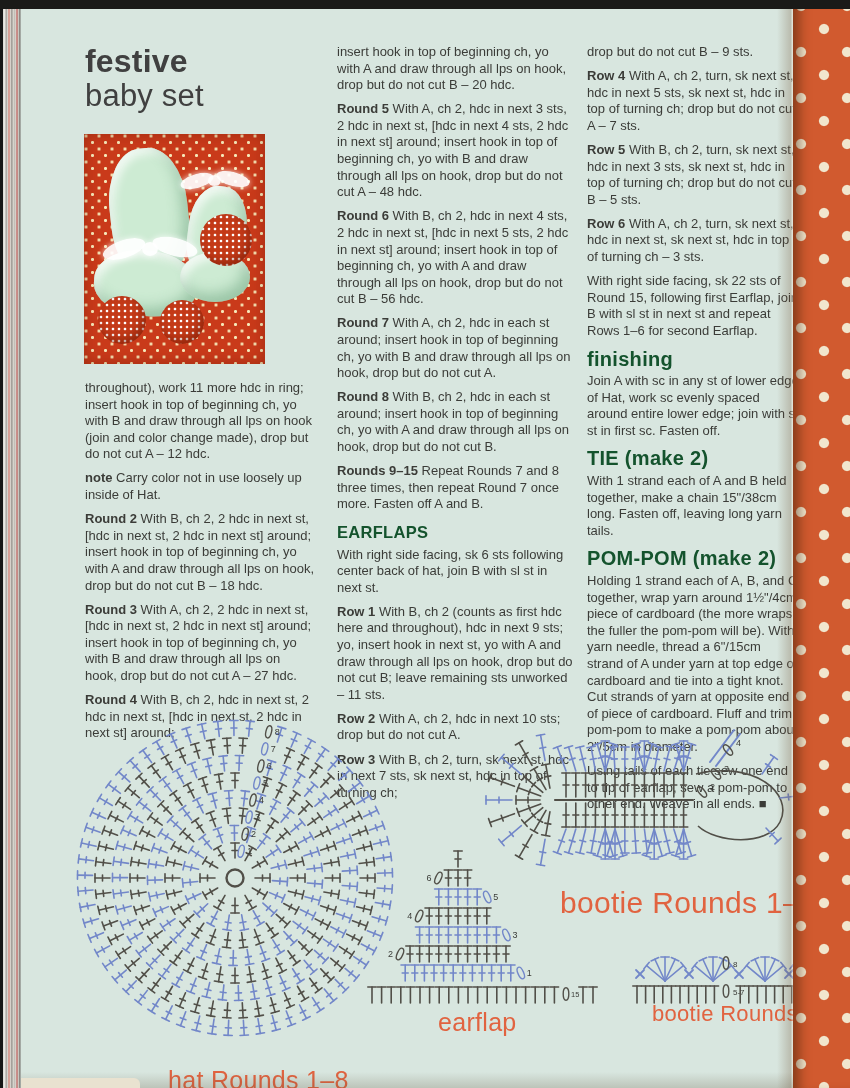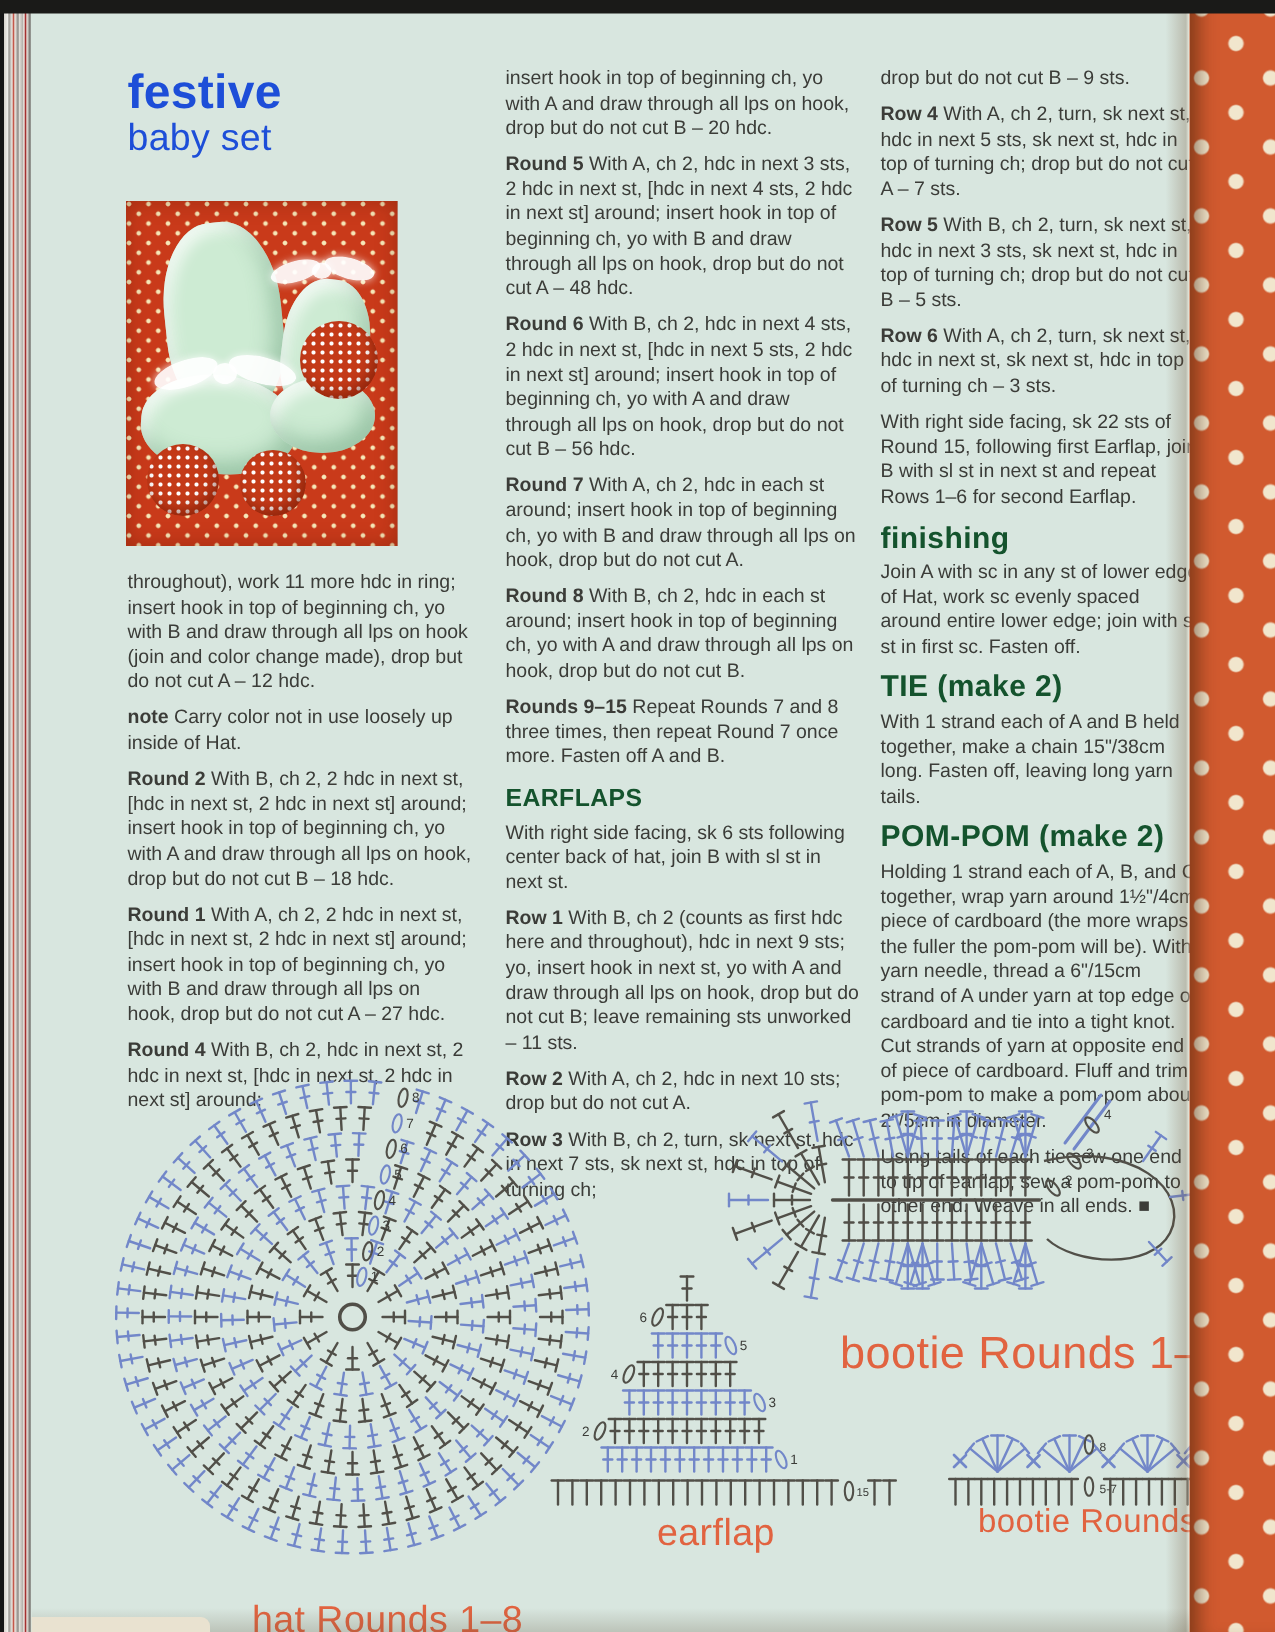--- a/index.html
+++ b/index.html
@@ -17,23 +17,23 @@
                      radial-gradient(circle,#f1e6cd 4.5px,transparent 5.6px);
     background-size:46px 46px,46px 46px;background-position:8px 6px,31px 29px;
     box-shadow:inset 14px 0 12px -8px rgba(70,35,10,.55);}
   .page-curl{position:absolute;left:777px;top:0;width:16px;height:1088px;z-index:3;
     background:linear-gradient(90deg,rgba(0,0,0,0),rgba(110,80,50,.28) 85%,rgba(250,245,230,.5));}
   .bottom-shade{position:absolute;left:21px;top:1072px;width:772px;height:16px;z-index:3;
     background:linear-gradient(rgba(0,0,0,0),rgba(90,75,50,.22));}
   .bottom-edge{position:absolute;left:0;top:1078px;width:140px;height:10px;z-index:5;
     background:#e9e2d0;border-radius:6px 6px 0 0;}
   
-  .title{position:absolute;left:85px;top:44px;color:#1d4ed8;line-height:1.08;z-index:2;}
+  .title{position:absolute;left:85px;top:44px;color:#404040;line-height:1.08;z-index:2;}
   .title .l1{font-size:32px;font-weight:700;letter-spacing:.2px;}
-  .title .l2{font-size:25px;font-weight:400;letter-spacing:.2px;}
+  .title .l2{font-size:31px;font-weight:400;letter-spacing:.2px;}
   
   .photo{position:absolute;left:84px;top:134px;width:181px;height:230px;overflow:hidden;z-index:2;
     background-color:#c93a1a;
     background-image:radial-gradient(circle,#f6e8b8 1.2px,transparent 1.9px),
                      radial-gradient(circle,#f6e8b8 1.2px,transparent 1.9px);
     background-size:13px 13px,13px 13px;background-position:2px 2px,8.5px 8.5px;
     box-shadow:inset 0 0 14px rgba(80,20,0,.35);}
   .bootie{position:absolute;background:#cdebd3;border-radius:45% 45% 40% 40%;
     box-shadow:inset -6px -8px 14px rgba(90,150,110,.45), inset 4px 6px 10px rgba(255,255,255,.8);}
   .b-leg1{left:26px;top:14px;width:78px;height:128px;transform:rotate(-6deg);}
@@ -92,21 +92,21 @@
     </div>
     <div class="pompom" style="left:14px;top:162px;width:48px;height:48px;"></div>
     <div class="pompom" style="left:76px;top:166px;width:44px;height:44px;"></div>
     <div class="pompom" style="left:116px;top:80px;width:52px;height:52px;"></div>
   </div>
 
   <div class="col col-left" id="col-left">
       <div class="para">throughout), work 11 more hdc in ring; insert hook in top of beginning ch, yo with B and draw through all lps on hook (join and color change made), drop but do not cut A – 12 hdc.</div>
       <div class="para"><b>note </b>Carry color not in use loosely up inside of Hat.</div>
       <div class="para"><b>Round 2 </b>With B, ch 2, 2 hdc in next st, [hdc in next st, 2 hdc in next st] around; insert hook in top of beginning ch, yo with A and draw through all lps on hook, drop but do not cut B – 18 hdc.</div>
-      <div class="para"><b>Round 1 </b>With A, ch 2, 2 hdc in next st, [hdc in next st, 2 hdc in next st] around; insert hook in top of beginning ch, yo with B and draw through all lps on hook, drop but do not cut A – 27 hdc.</div>
+      <div class="para"><b>Round 3 </b>With A, ch 2, 2 hdc in next st, [hdc in next st, 2 hdc in next st] around; insert hook in top of beginning ch, yo with B and draw through all lps on hook, drop but do not cut A – 27 hdc.</div>
       <div class="para"><b>Round 4 </b>With B, ch 2, hdc in next st, 2 hdc in next st, [hdc in next st, 2 hdc in next st] around;</div>
     </div>
   <div class="col col-mid" id="col-mid">
       <div class="para">insert hook in top of beginning ch, yo with A and draw through all lps on hook, drop but do not cut B – 20 hdc.</div>
       <div class="para"><b>Round 5 </b>With A, ch 2, hdc in next 3 sts, 2 hdc in next st, [hdc in next 4 sts, 2 hdc in next st] around; insert hook in top of beginning ch, yo with B and draw through all lps on hook, drop but do not cut A – 48 hdc.</div>
       <div class="para"><b>Round 6 </b>With B, ch 2, hdc in next 4 sts, 2 hdc in next st, [hdc in next 5 sts, 2 hdc in next st] around; insert hook in top of beginning ch, yo with A and draw through all lps on hook, drop but do not cut B – 56 hdc.</div>
       <div class="para"><b>Round 7 </b>With A, ch 2, hdc in each st around; insert hook in top of beginning ch, yo with B and draw through all lps on hook, drop but do not cut A.</div>
       <div class="para"><b>Round 8 </b>With B, ch 2, hdc in each st around; insert hook in top of beginning ch, yo with A and draw through all lps on hook, drop but do not cut B.</div>
       <div class="para"><b>Rounds 9–15 </b>Repeat Rounds 7 and 8 three times, then repeat Round 7 once more. Fasten off A and B.</div>
       <div class="heading h-caps">EARFLAPS</div>

